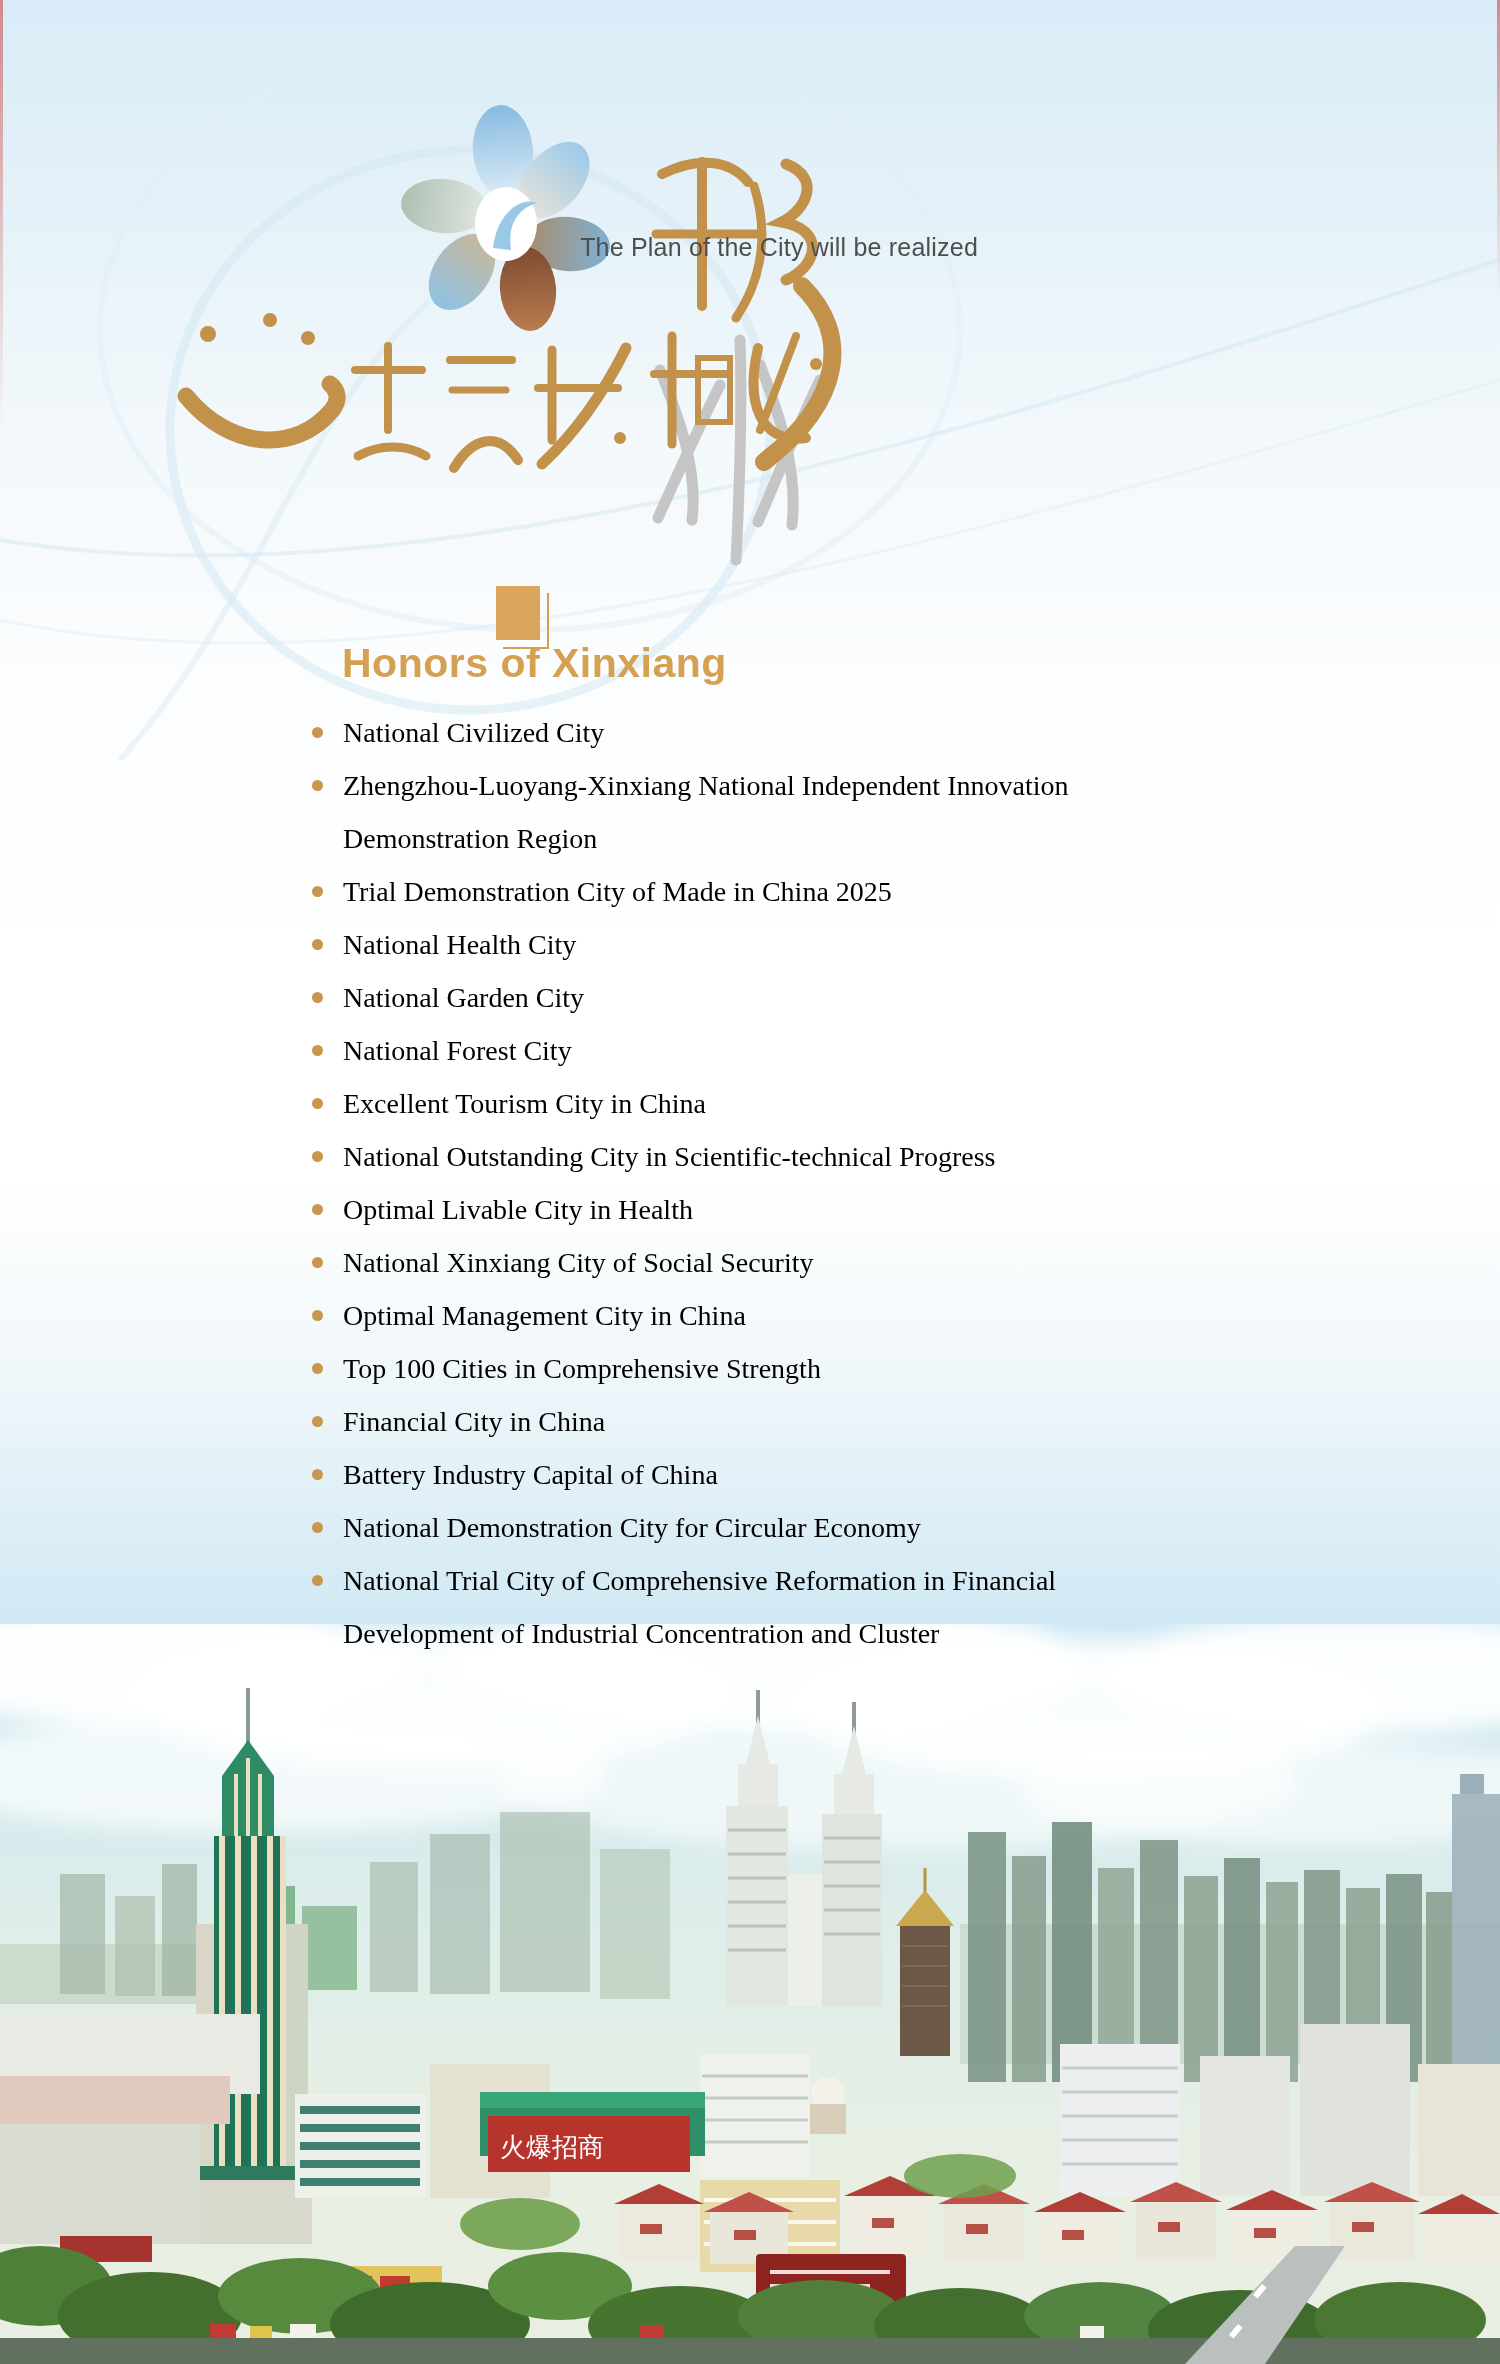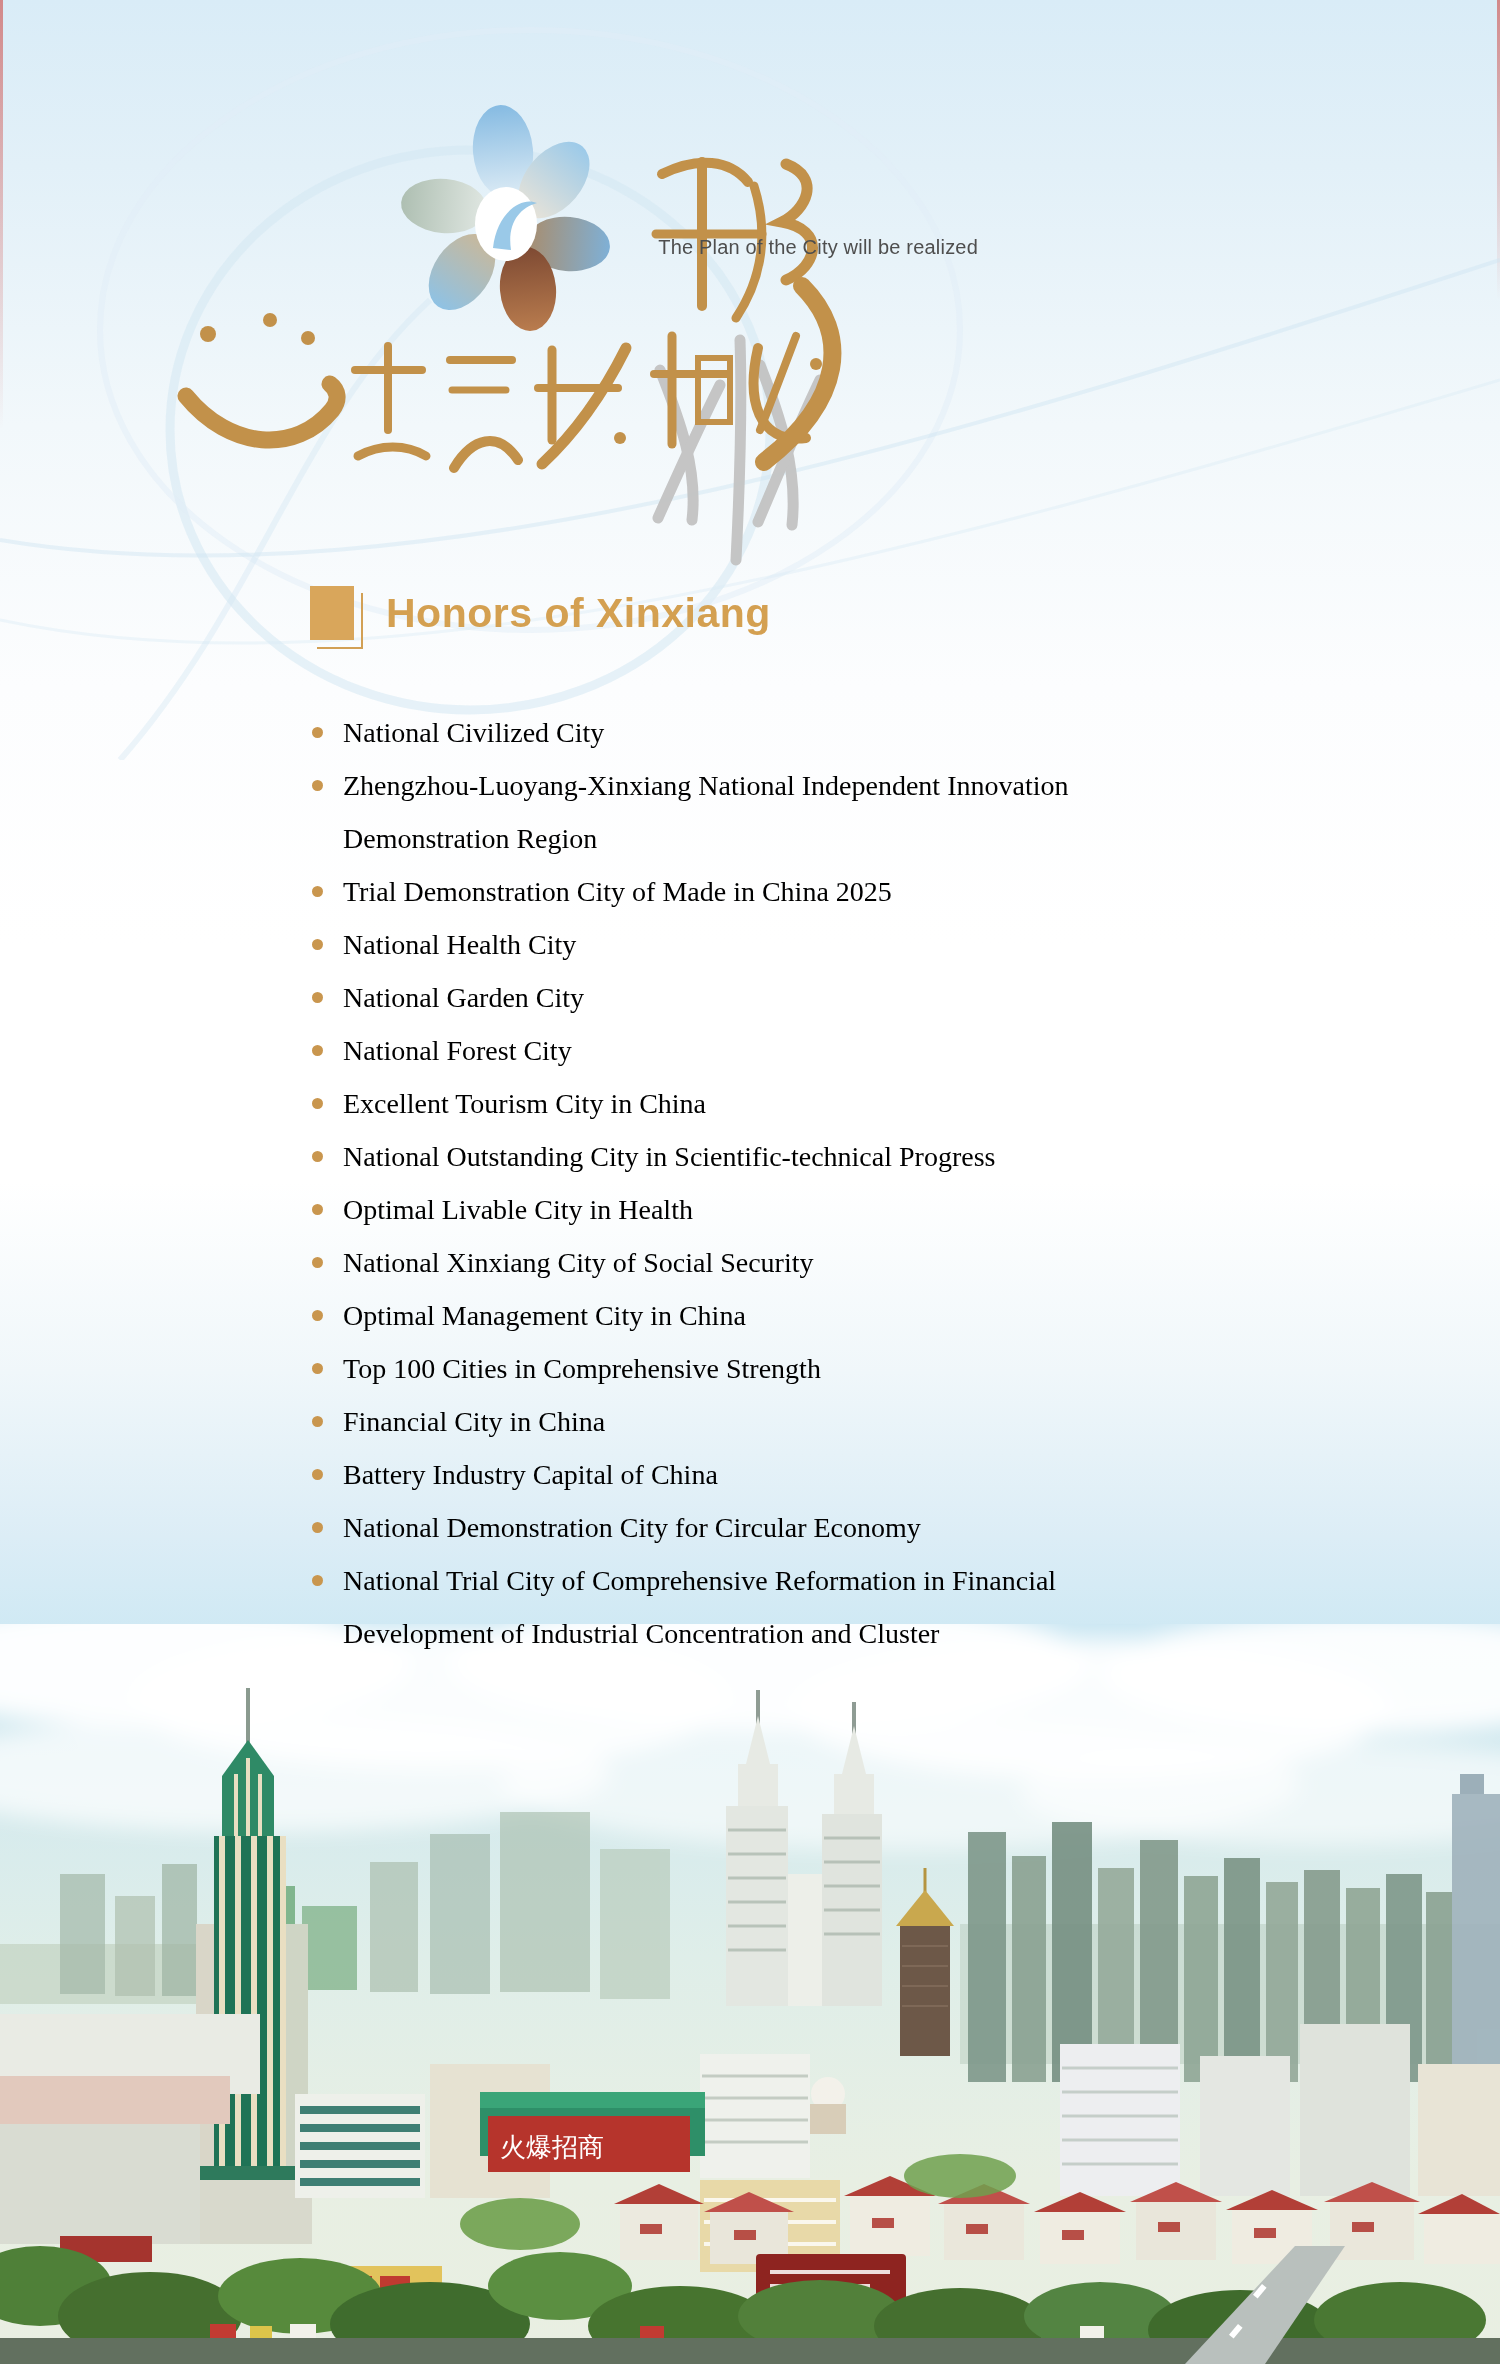--- a/index.html
+++ b/index.html
@@ -13,24 +13,24 @@
   .abs{position:absolute;}
   
   .edge-red{width:3px;background:linear-gradient(180deg,rgba(205,55,48,.55),rgba(205,55,48,0));}
   
   #swirls{left:0;top:0;}
   #flower-logo{left:398px;top:96px;}
   #gray-figure{left:600px;top:330px;}
   #calligraphy{left:150px;top:138px;}
   .tagline{
     left:560px;top:230px;width:418px;text-align:right;
-    color:#4e4e4e;font-size:20px;line-height:34px;letter-spacing:.2px;
+    color:#4e4e4e;font-size:25px;line-height:34px;letter-spacing:.2px;
   }
   
-  .honors-head{left:310px;top:586px;display:flex;align-items:center;}
+  .honors-head{left:310px;top:586px;display:flex;align-items:center;flex-direction:column;}
   .gold-square{
     width:44px;height:54px;background:#d9a65b;position:relative;flex:0 0 auto;
   }
   .gold-square:after{
     content:"";position:absolute;left:7px;top:7px;width:44px;height:54px;
     border:2px solid #d2a055;border-left:none;border-top:none;z-index:-1;
   }
   .honors-title{
     margin:0 0 0 32px;color:#d4a051;font-size:41px;font-weight:bold;letter-spacing:.5px;
   }

